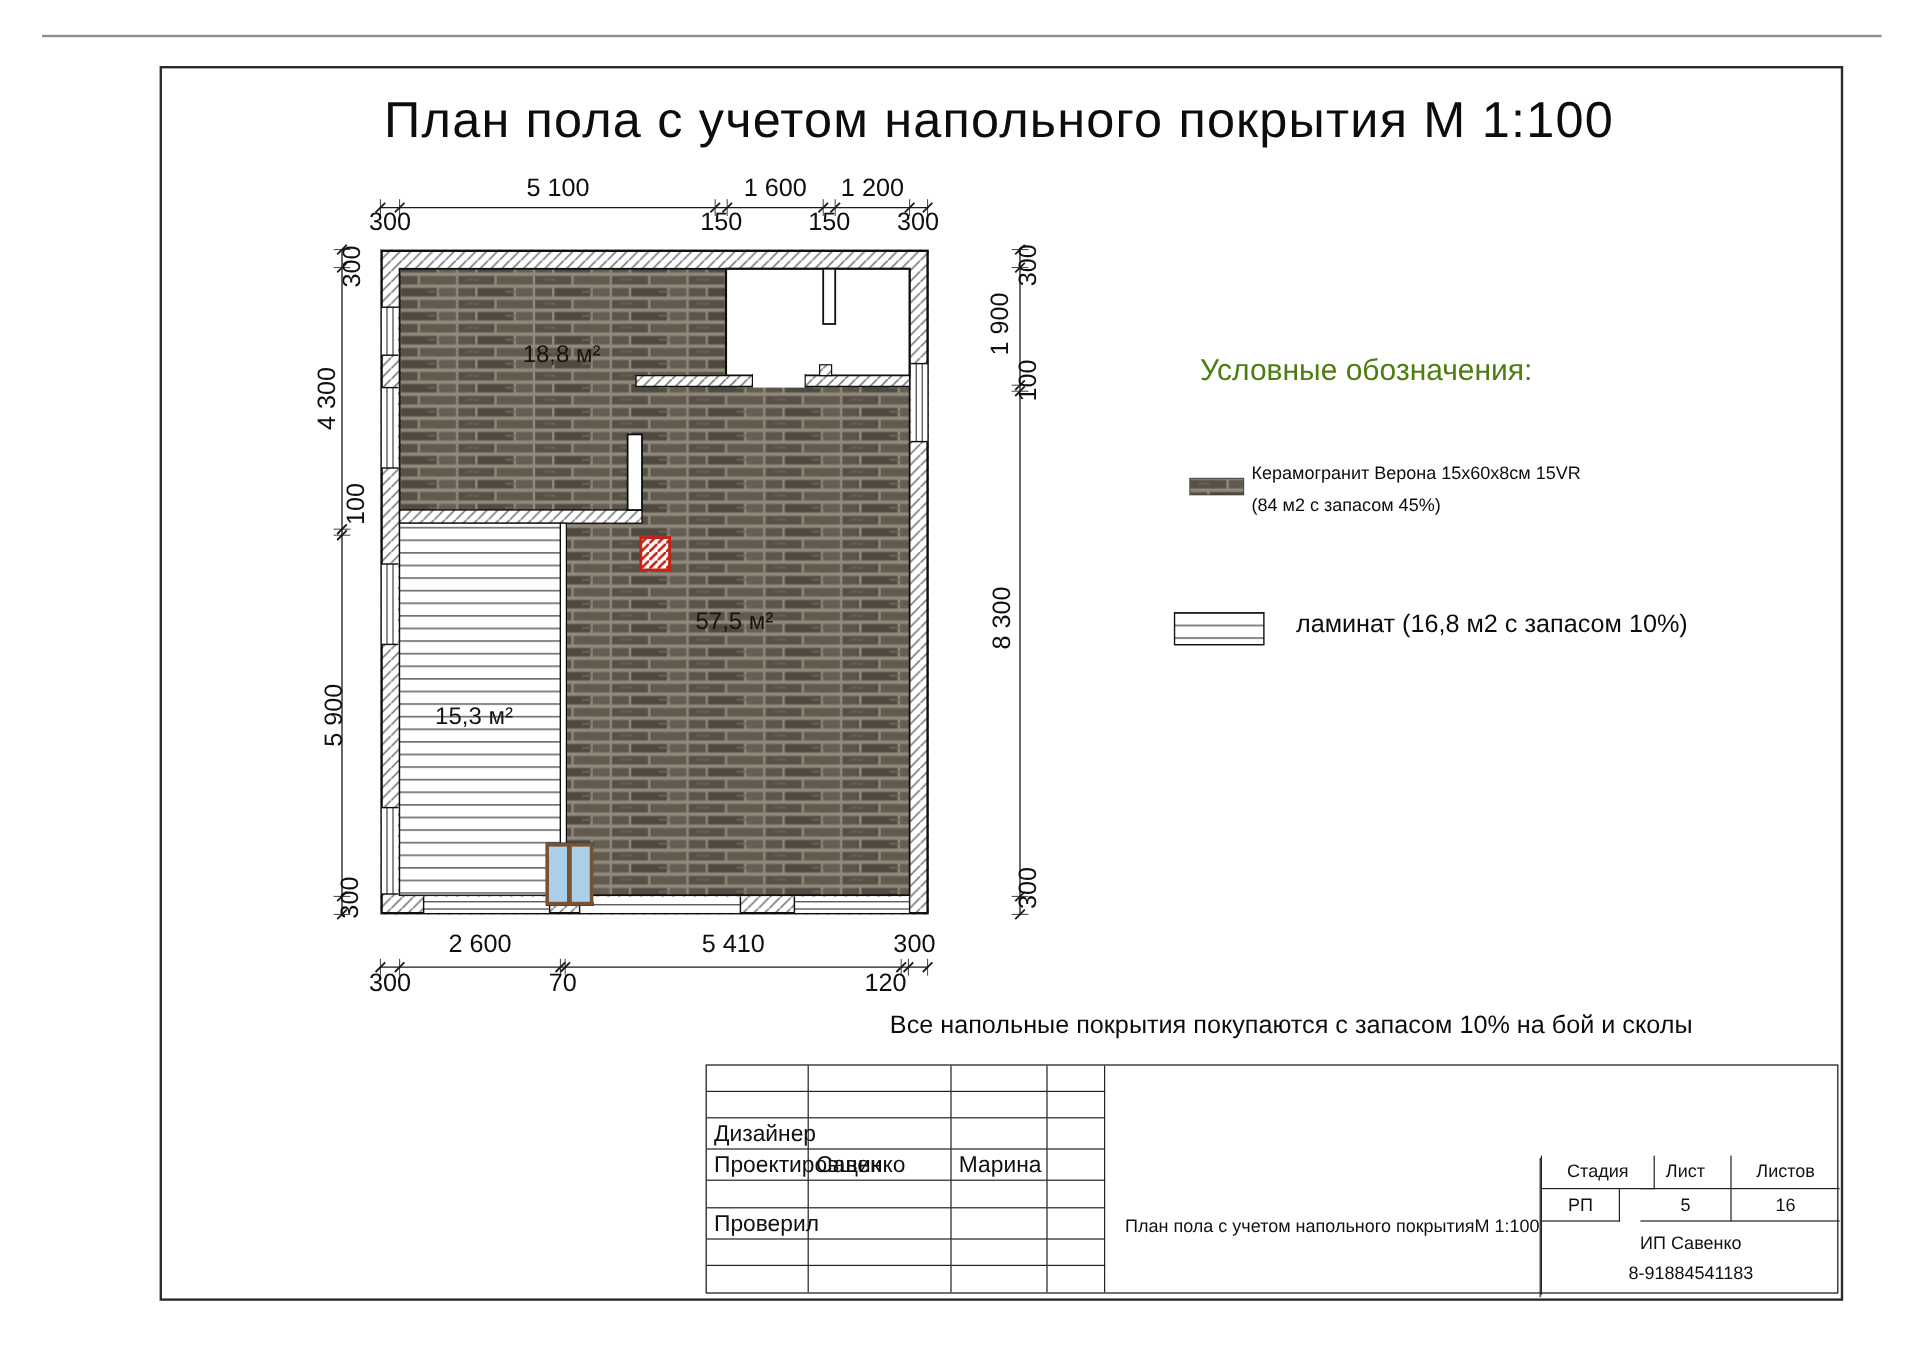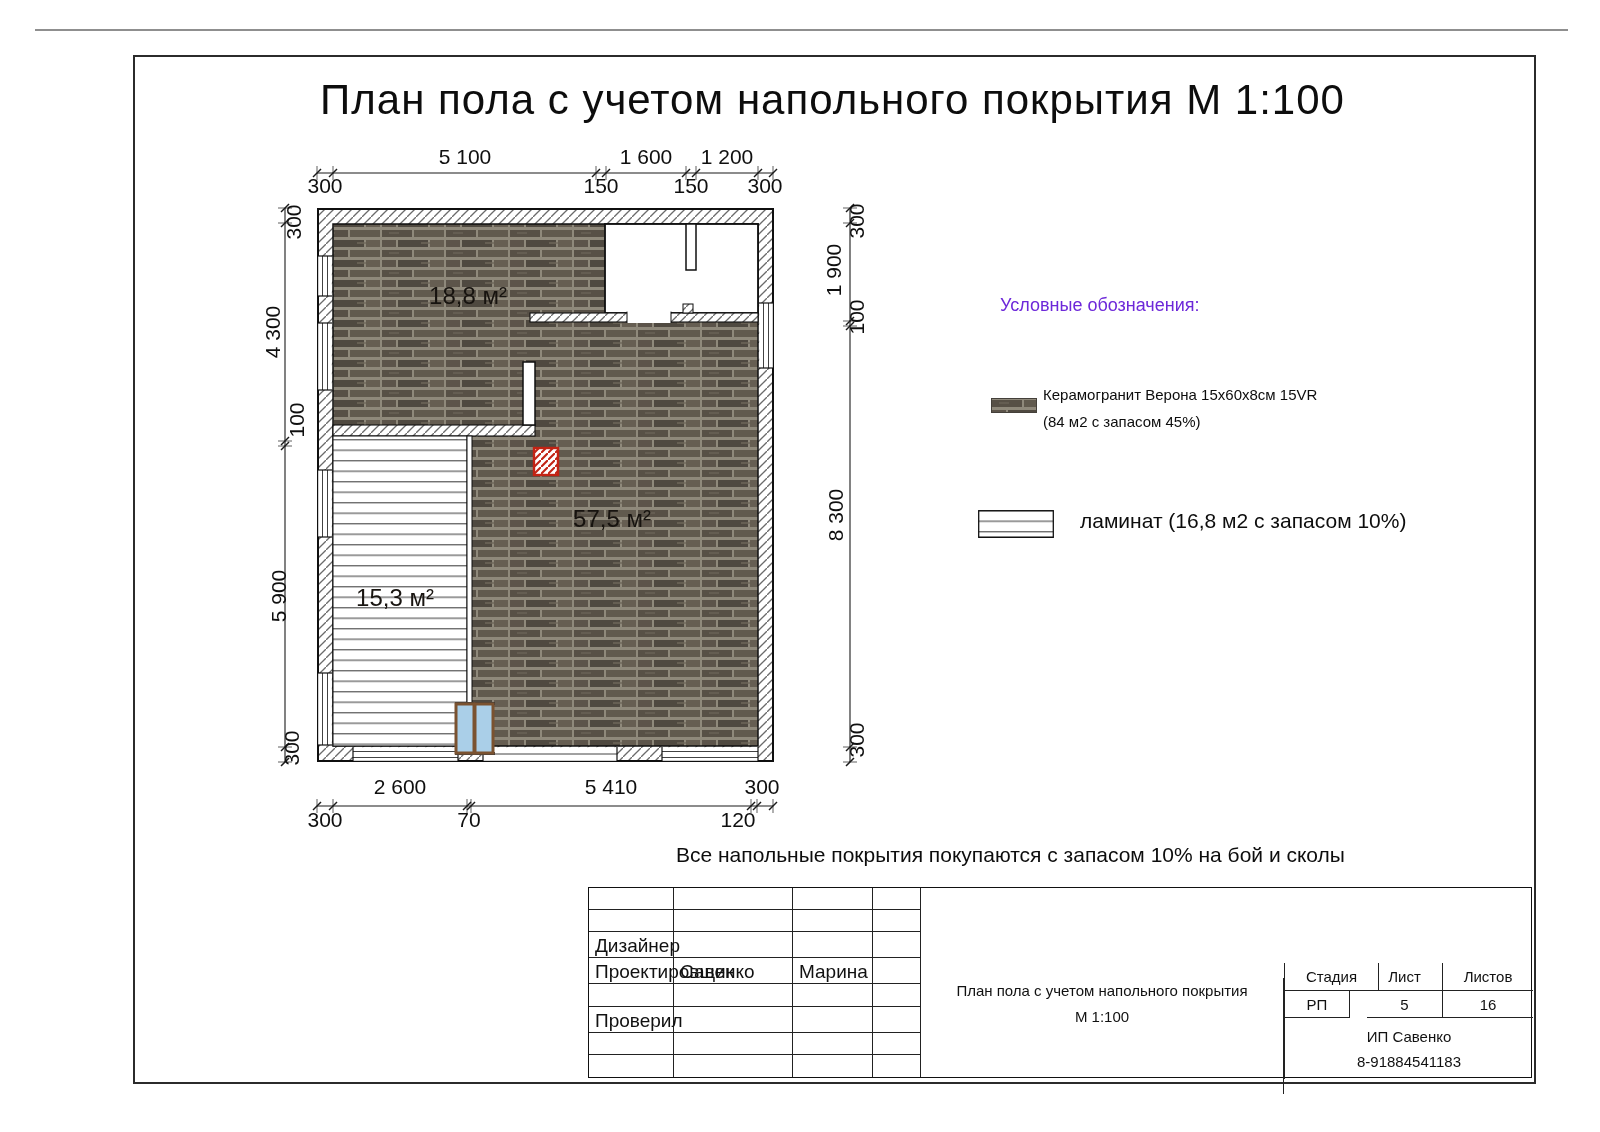--- a/index.html
+++ b/index.html
@@ -3,32 +3,32 @@
 <meta charset="utf-8">
 <style>
   html,body{margin:0;padding:0;background:#fff;}
   body{width:1600px;height:1132px;position:relative;font-family:"Liberation Sans",sans-serif;color:#111;overflow:hidden;}
   .abs{position:absolute;}
   #top-rule{position:absolute;left:35px;top:29px;width:1533px;height:0;border-top:2px solid #8f8f8f;}
   #sheet{position:absolute;left:133px;top:55px;width:1399px;height:1025px;border:2px solid #2b2b2b;}
   #page-title{position:absolute;left:133px;top:76px;width:1399px;text-align:center;font-size:42px;color:#0d0d0d;letter-spacing:1px;white-space:nowrap;}
   .dim{position:absolute;transform:translate(-50%,-50%);font-size:21px;white-space:nowrap;color:#0f0f0f;}
   .dim.rot{transform:translate(-50%,-50%) rotate(-90deg);}
-  .room-label{position:absolute;transform:translate(-50%,-50%);font-size:24px;color:#191511;white-space:nowrap;}
+  .room-label{position:absolute;transform:translate(-50%,-50%);font-size:20px;color:#191511;white-space:nowrap;}
   .room-label.on-tile{color:#17130f;}
-  #legend-header{position:absolute;left:1000px;top:295px;font-size:18px;color:#6d28d9;white-space:nowrap;}
+  #legend-header{position:absolute;left:1000px;top:295px;font-size:25px;color:#4d7c0f;white-space:nowrap;}
   #legend-tile-text{position:absolute;left:1043px;top:381px;font-size:15px;line-height:27px;color:#0d0d0d;white-space:nowrap;}
   #legend-laminate-text{position:absolute;left:1080px;top:509px;font-size:21px;color:#0d0d0d;white-space:nowrap;}
-  #note{position:absolute;left:676px;top:843px;width:800px;font-size:21px;color:#0d0d0d;white-space:nowrap;}
+  #note{position:absolute;left:676px;top:843px;width:800px;text-align:center;font-size:21px;color:#0d0d0d;white-space:nowrap;}
   
   #titleblock{position:absolute;left:588px;top:887px;width:944px;height:191px;border:1.6px solid #111;box-sizing:border-box;background:#fff;}
   .tb-left{position:absolute;left:0;top:0;width:332px;height:100%;display:grid;grid-template-columns:85px 119px 80px 48px;grid-template-rows:repeat(8,1fr);box-sizing:border-box;}
   .tb-cell{border-right:1px solid #222;border-bottom:1px solid #222;font-size:19px;padding:3px 0 0 6px;white-space:nowrap;overflow:visible;box-sizing:border-box;}
   .tb-kafe{position:absolute;left:332px;top:0;width:612px;height:75px;border-bottom:1.3px solid #222;box-sizing:border-box;display:flex;align-items:center;justify-content:center;font-size:15px;}
-  .tb-title{position:absolute;left:332px;top:90px;width:363px;height:116px;border-right:1.3px solid #222;box-sizing:border-box;display:flex;flex-direction:column;align-items:center;justify-content:flex-start;font-size:15px;line-height:26px;text-align:center;}
+  .tb-title{position:absolute;left:332px;top:77px;width:363px;height:116px;border-right:1.3px solid #222;box-sizing:border-box;display:flex;flex-direction:row;align-items:center;justify-content:flex-end;font-size:15px;line-height:26px;text-align:center;}
   .tb-sh{position:absolute;height:28px;top:75px;border-right:1px solid #222;border-bottom:1px solid #222;box-sizing:border-box;display:flex;align-items:center;justify-content:center;font-size:15px;}
   .tb-sv{position:absolute;height:27px;top:103px;border-right:1px solid #222;border-bottom:1.3px solid #222;box-sizing:border-box;display:flex;align-items:center;justify-content:center;font-size:15px;}
   .tb-company{position:absolute;left:695px;top:130px;width:249px;height:61px;box-sizing:border-box;display:flex;flex-direction:column;align-items:center;justify-content:center;font-size:15px;line-height:25px;}
   .swatch{position:absolute;}
 </style>
 </head>
 <body>
 
 <svg width="0" height="0" style="position:absolute" aria-hidden="true">
   <defs>

